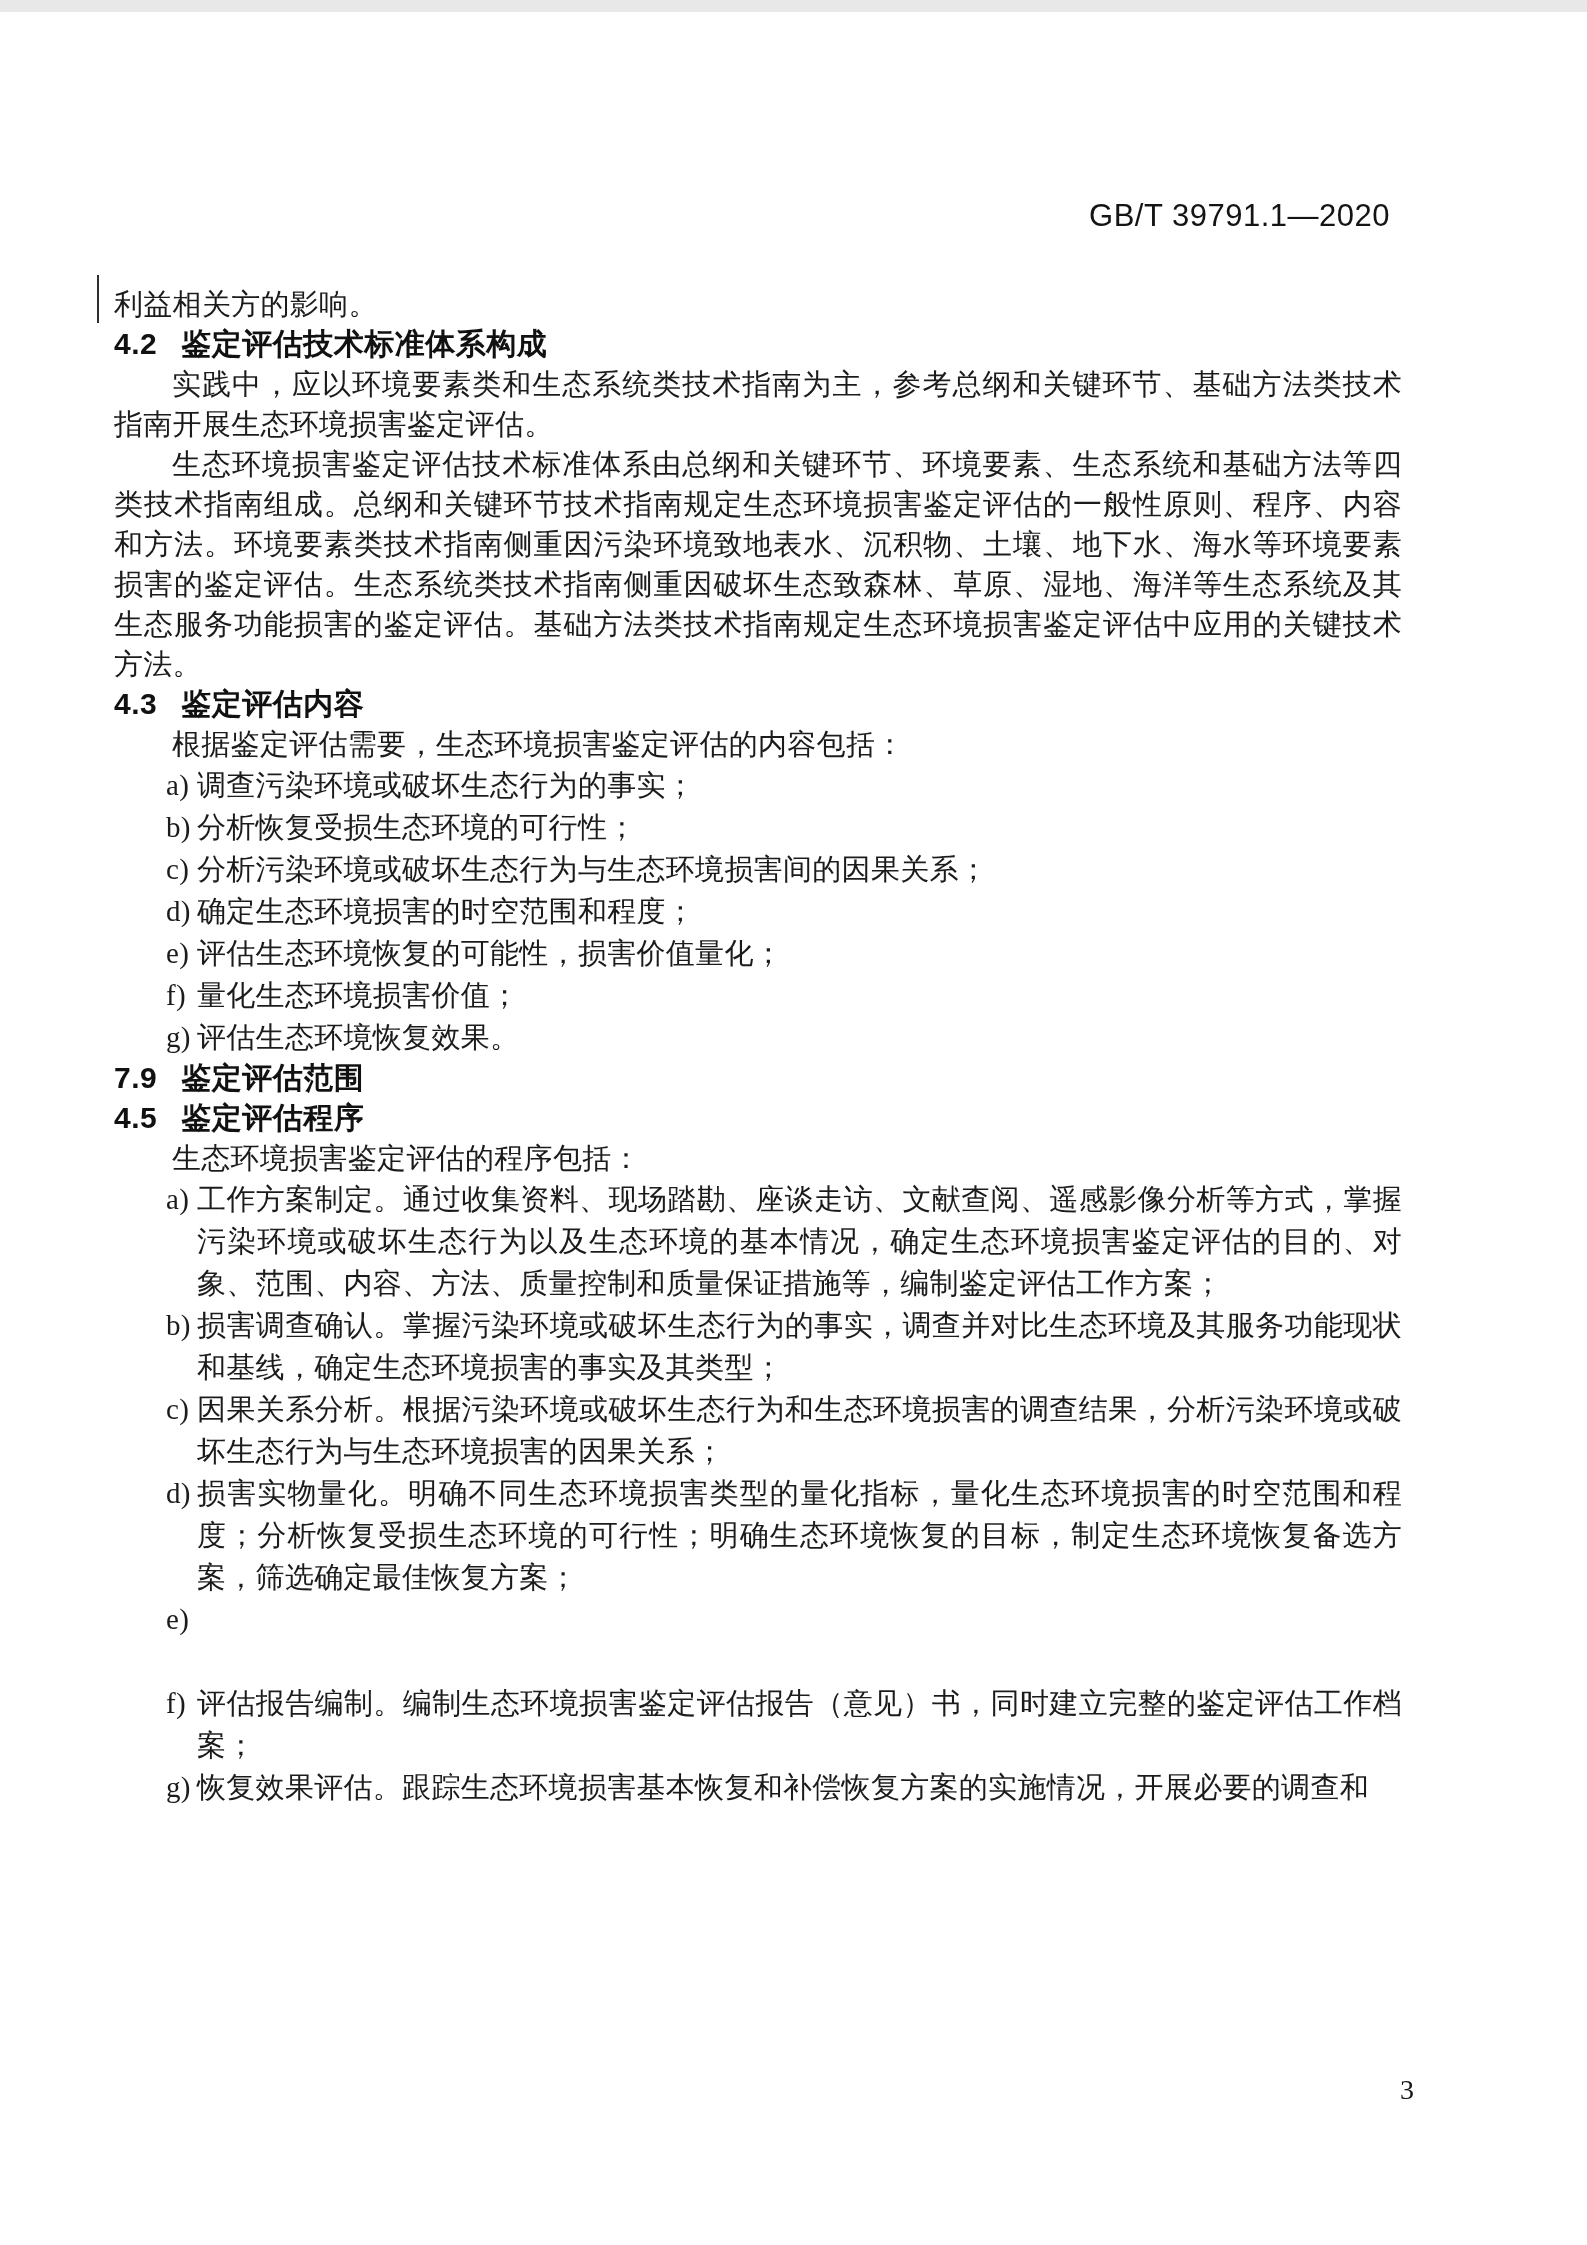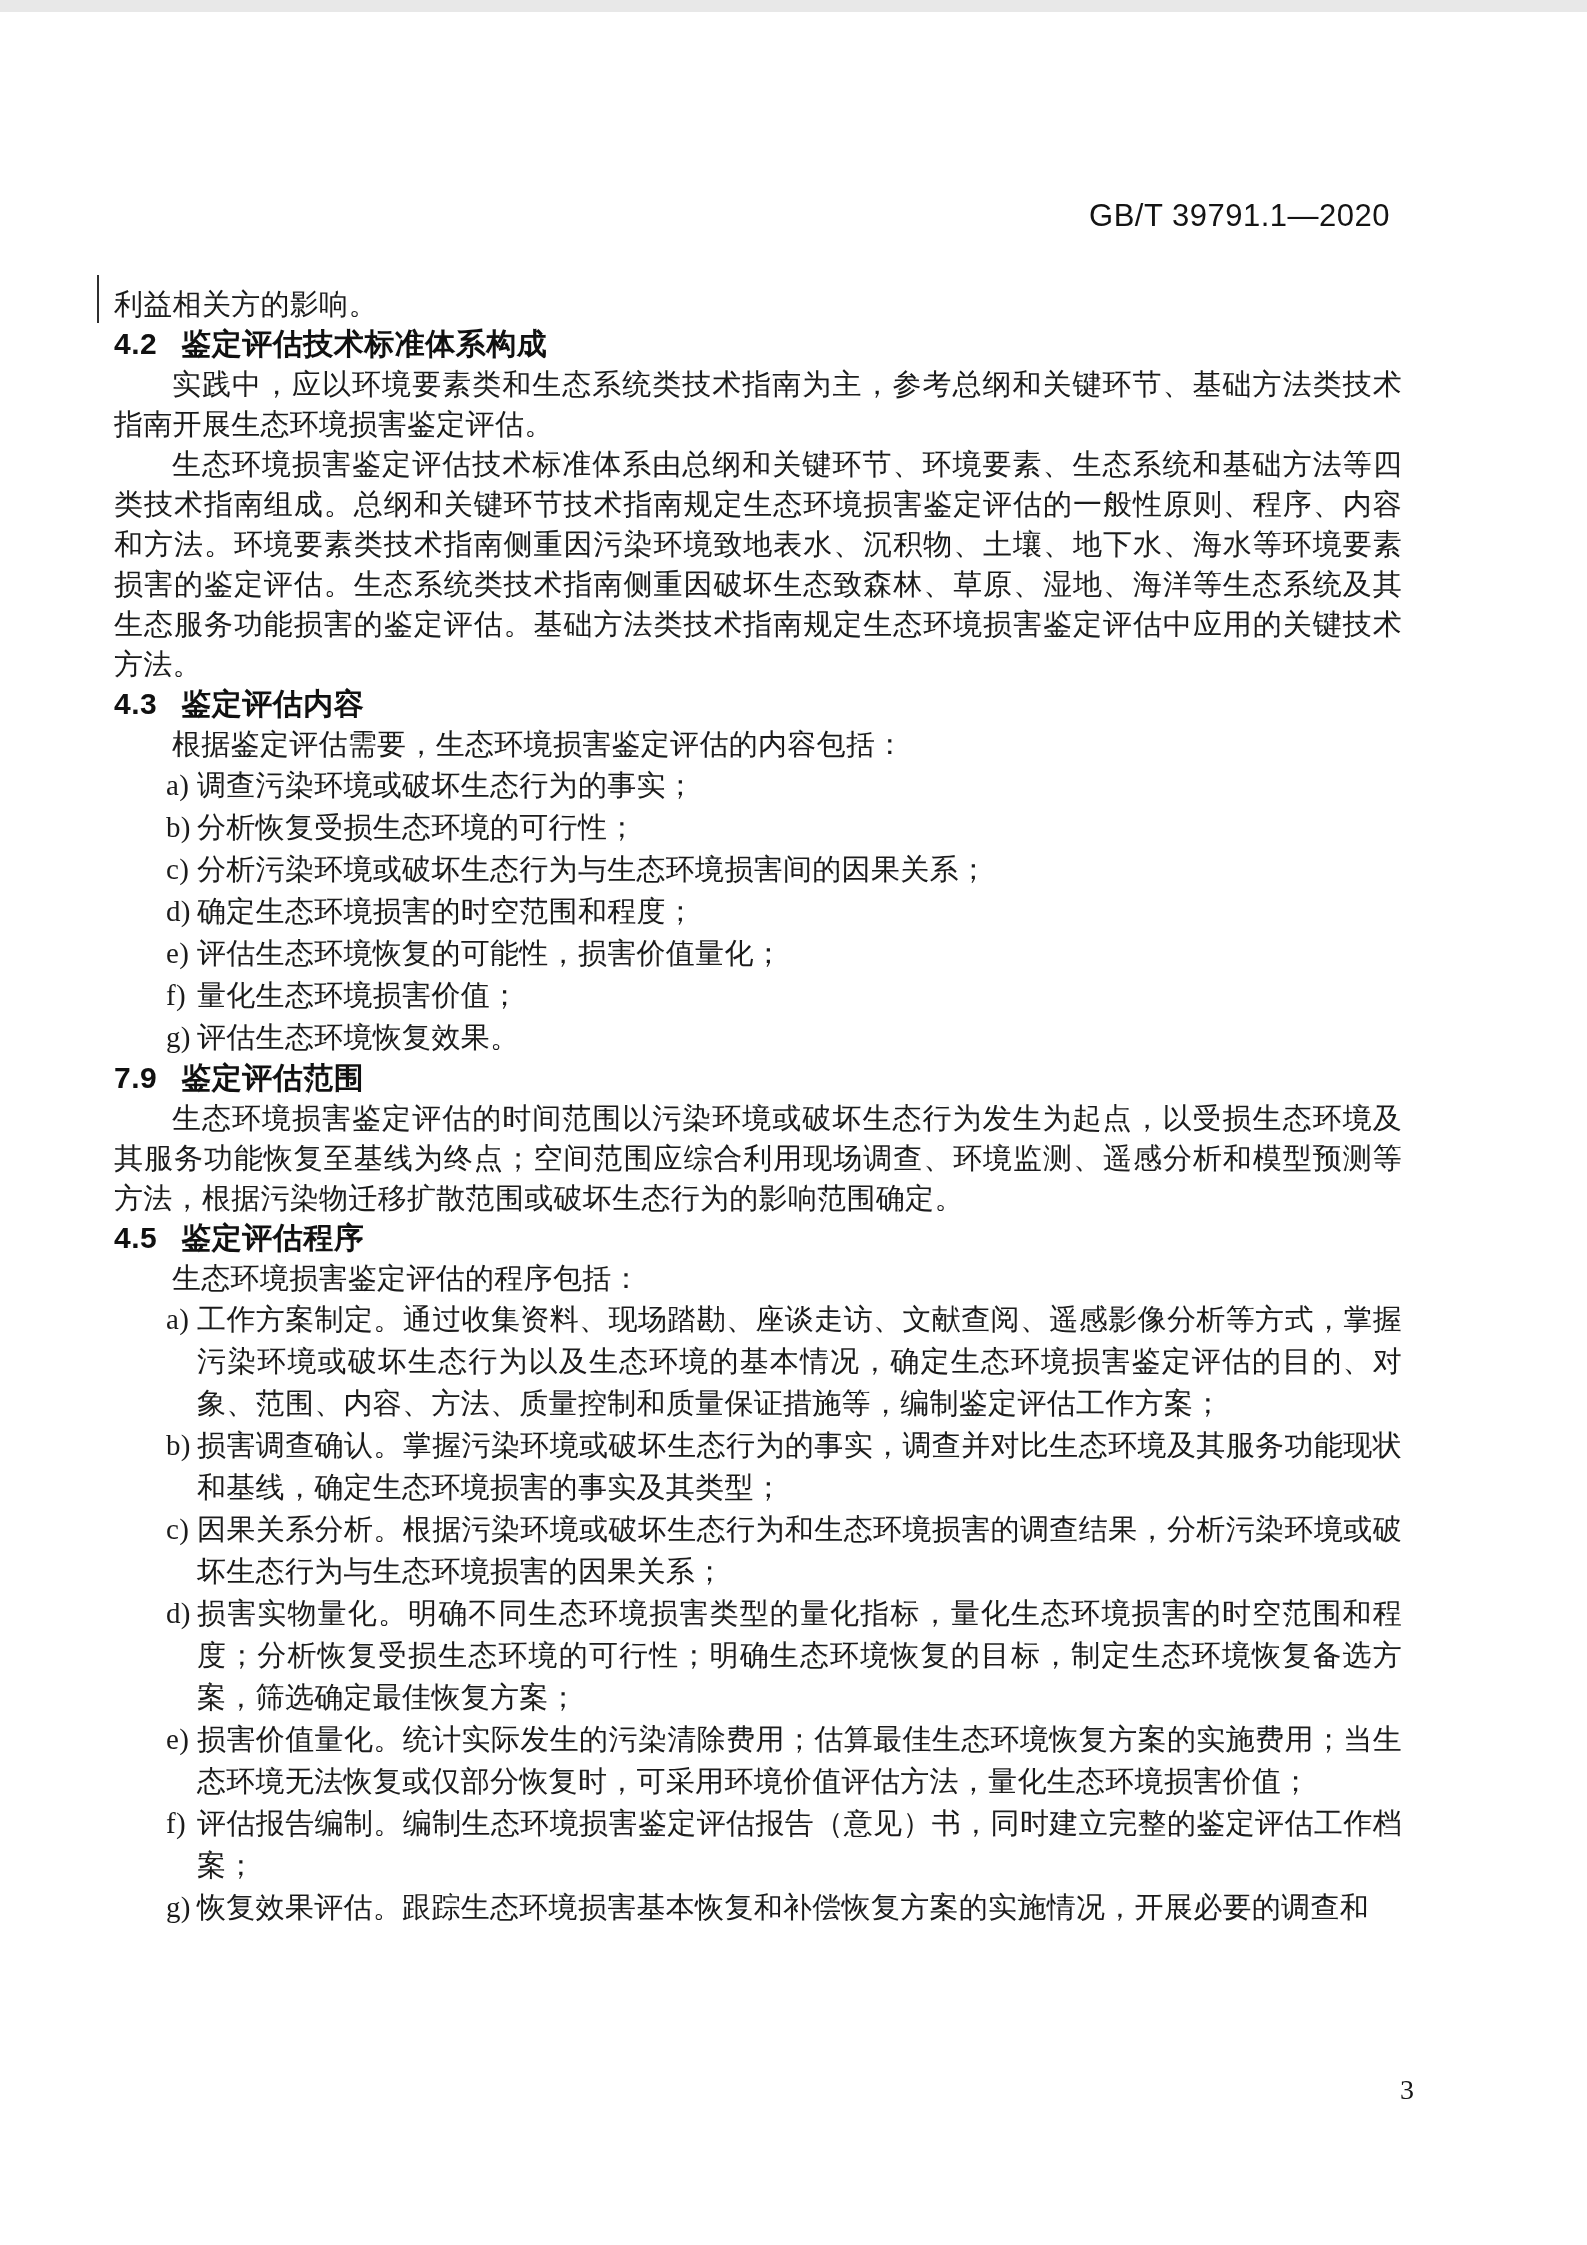--- a/index.html
+++ b/index.html
@@ -92,30 +92,29 @@
       <div class="item ln1"><span class="lbl">a)</span><span class="txt">调查污染环境或破坏生态行为的事实；</span></div>
       <div class="item ln1"><span class="lbl">b)</span><span class="txt">分析恢复受损生态环境的可行性；</span></div>
       <div class="item ln1"><span class="lbl">c)</span><span class="txt">分析污染环境或破坏生态行为与生态环境损害间的因果关系；</span></div>
       <div class="item ln1"><span class="lbl">d)</span><span class="txt">确定生态环境损害的时空范围和程度；</span></div>
       <div class="item ln1"><span class="lbl">e)</span><span class="txt">评估生态环境恢复的可能性，损害价值量化；</span></div>
       <div class="item ln1"><span class="lbl">f)</span><span class="txt">量化生态环境损害价值；</span></div>
       <div class="item ln1"><span class="lbl">g)</span><span class="txt">评估生态环境恢复效果。</span></div>
     </div>
 
     <h2 class="sec m-h44"><span class="hnum">7.9</span><span class="htitle">鉴定评估范围</span></h2>
-    <p class="para pl3 m-p44">生态环境损害鉴定评估的时间范围以污染环境或破坏生态行为发生为起点，以受损生态环境及其服务功能恢复至基线为终点；空间范围应综合利用现场调查、环境监测、遥感分析和模型预测等方法，根据污染物迁移扩散范围或破坏生态行为的影响范围确定。</p>
 
     <h2 class="sec m-h45"><span class="hnum">4.5</span><span class="htitle">鉴定评估程序</span></h2>
     <p class="lead pl1 m-lead45">生态环境损害鉴定评估的程序包括：</p>
     <div class="list m-list45">
       <div class="item ln3"><span class="lbl">a)</span><span class="txt">工作方案制定。通过收集资料、现场踏勘、座谈走访、文献查阅、遥感影像分析等方式，掌握污染环境或破坏生态行为以及生态环境的基本情况，确定生态环境损害鉴定评估的目的、对象、范围、内容、方法、质量控制和质量保证措施等，编制鉴定评估工作方案；</span></div>
       <div class="item ln2"><span class="lbl">b)</span><span class="txt">损害调查确认。掌握污染环境或破坏生态行为的事实，调查并对比生态环境及其服务功能现状和基线，确定生态环境损害的事实及其类型；</span></div>
       <div class="item ln2"><span class="lbl">c)</span><span class="txt">因果关系分析。根据污染环境或破坏生态行为和生态环境损害的调查结果，分析污染环境或破坏生态行为与生态环境损害的因果关系；</span></div>
       <div class="item ln3"><span class="lbl">d)</span><span class="txt">损害实物量化。明确不同生态环境损害类型的量化指标，量化生态环境损害的时空范围和程度；分析恢复受损生态环境的可行性；明确生态环境恢复的目标，制定生态环境恢复备选方案，筛选确定最佳恢复方案；</span></div>
-      <div class="item ln2"><span class="lbl">e)</span><span class="txt">损害价值量化。统计实际发生的污染清除费用；估算最佳生态环境恢复方案的实施费用；当生态环境无法恢复或仅部分恢复时，可采用环境价值评估方法，量化生态环境损害价值；</span></div>
+      <div class="item ln2"><span class="lbl">e)</span></div>
       <div class="item ln2"><span class="lbl">f)</span><span class="txt">评估报告编制。编制生态环境损害鉴定评估报告（意见）书，同时建立完整的鉴定评估工作档案；</span></div>
       <div class="item ln1"><span class="lbl">g)</span><span class="txt">恢复效果评估。跟踪生态环境损害基本恢复和补偿恢复方案的实施情况，开展必要的调查和</span></div>
     </div>
 
   </div>
 
   <div class="page-number">3</div>
 
 </div>
 

